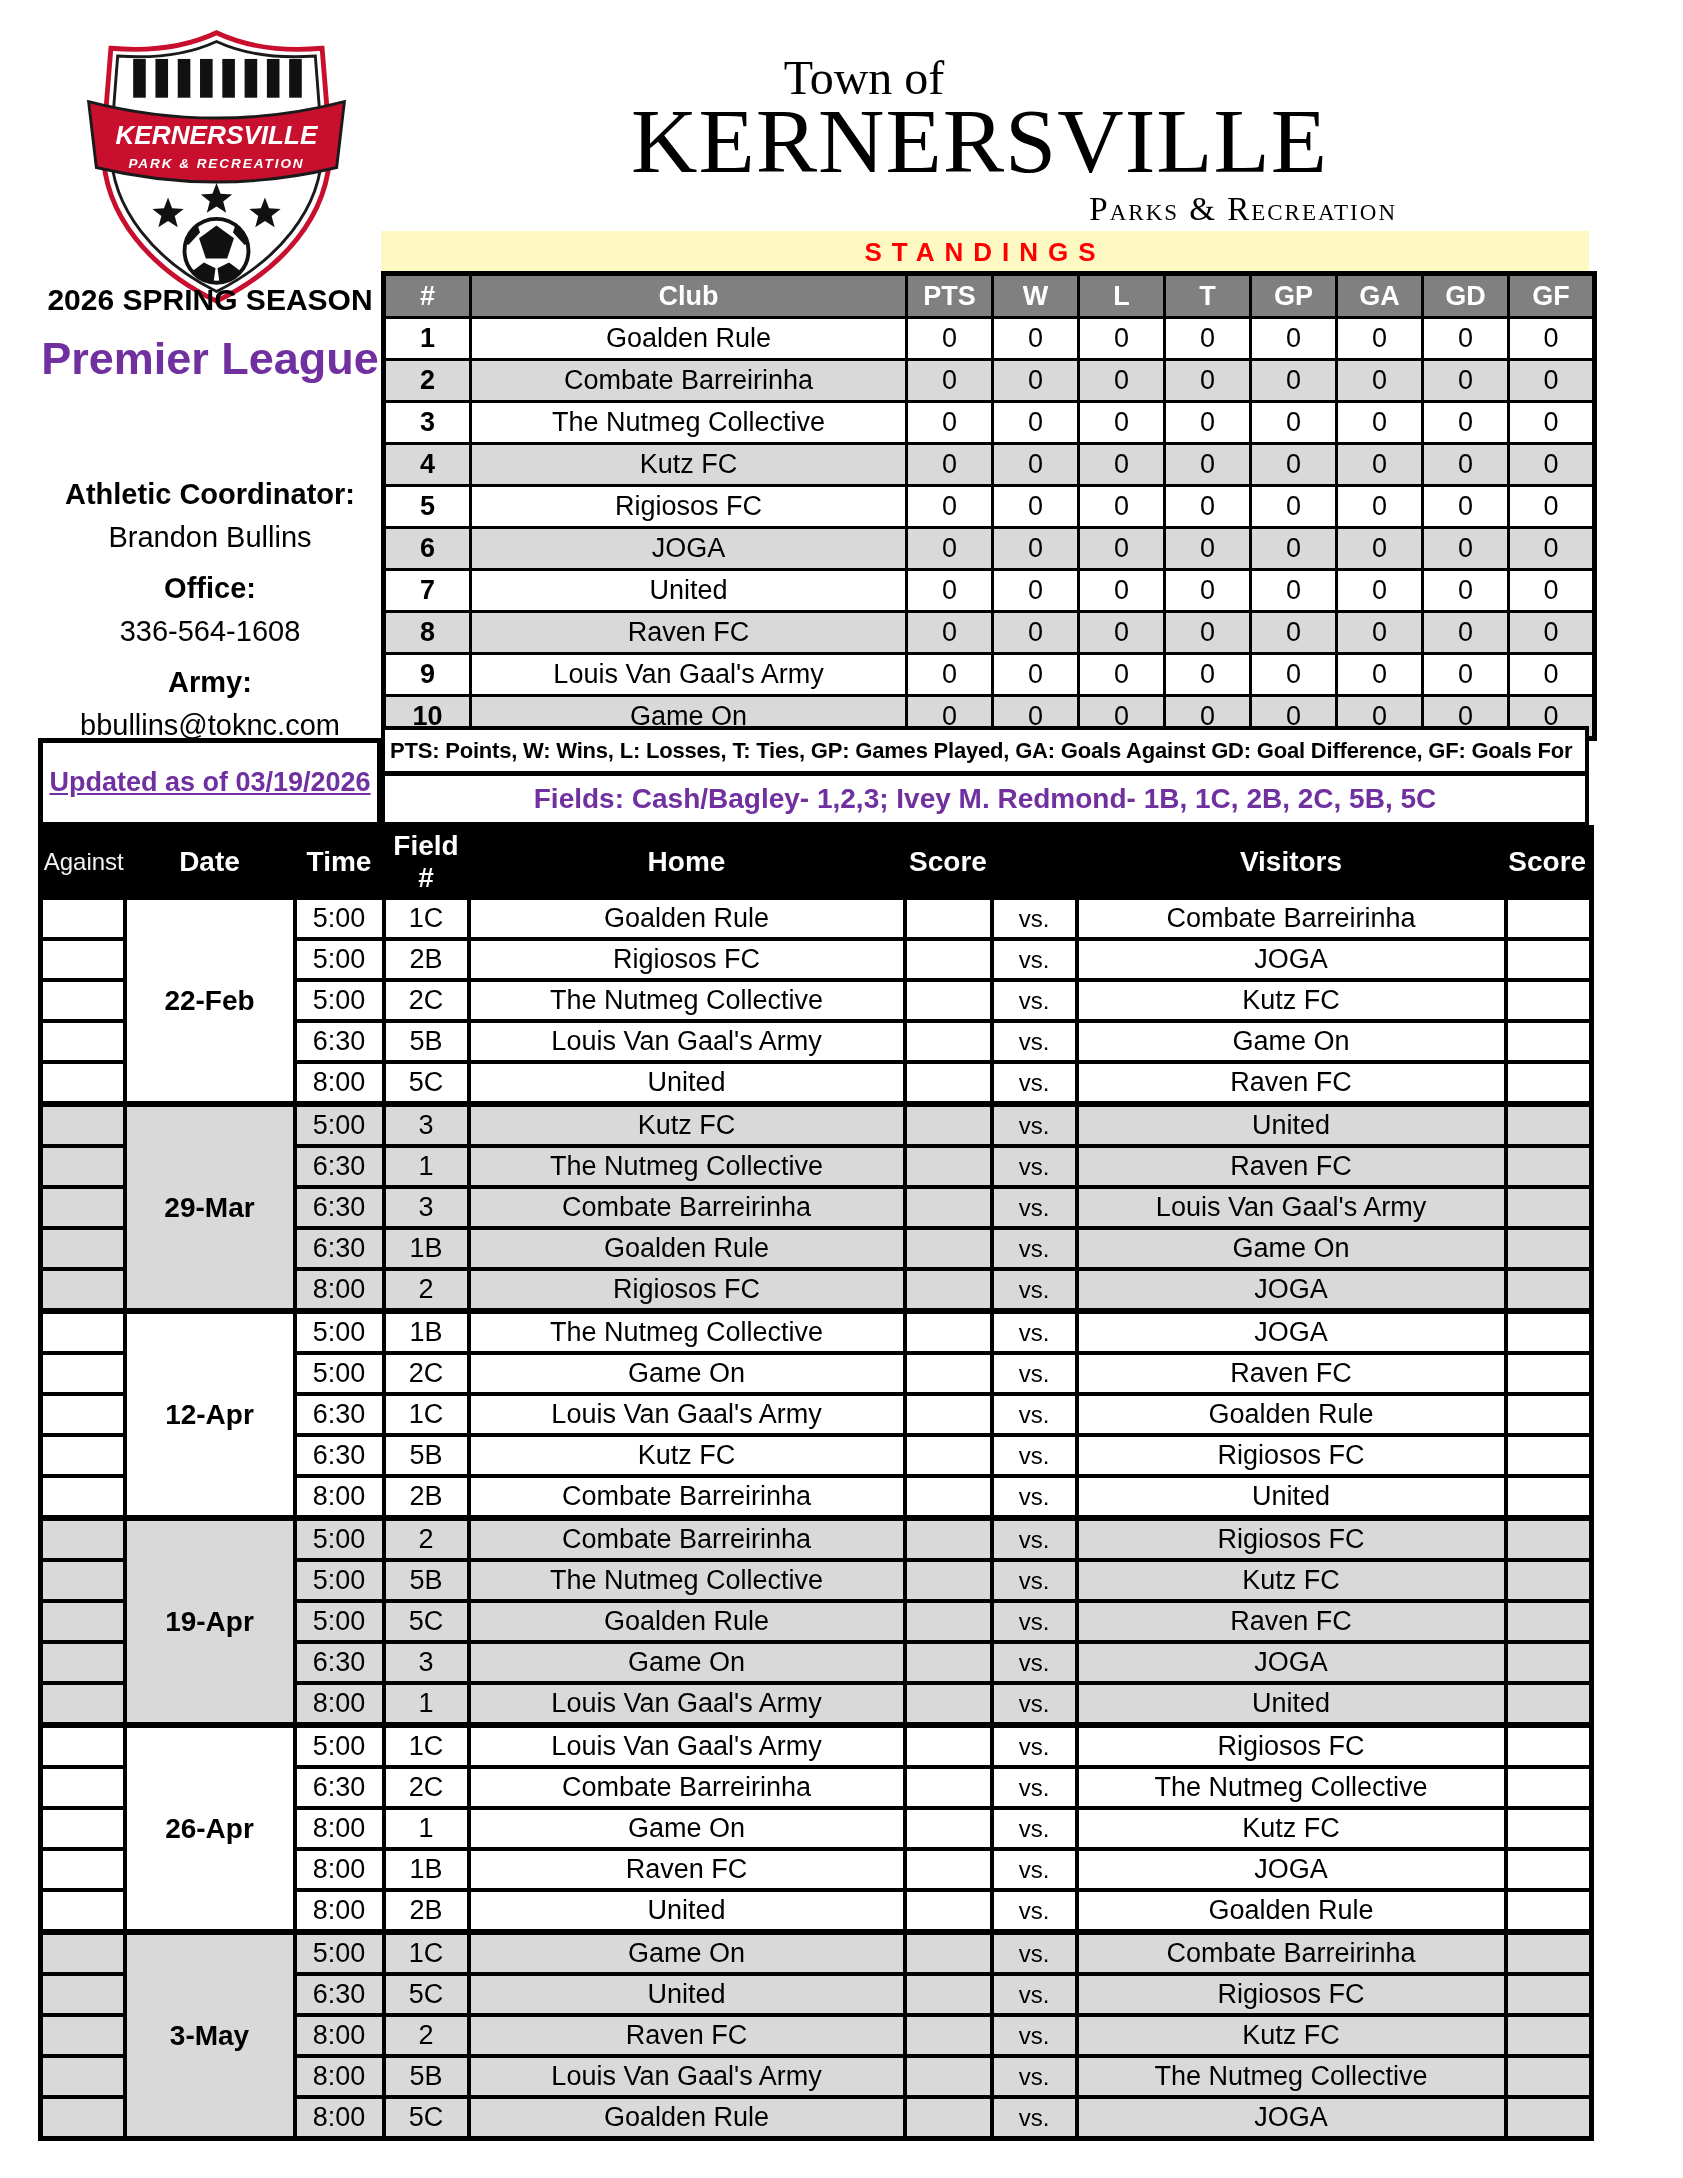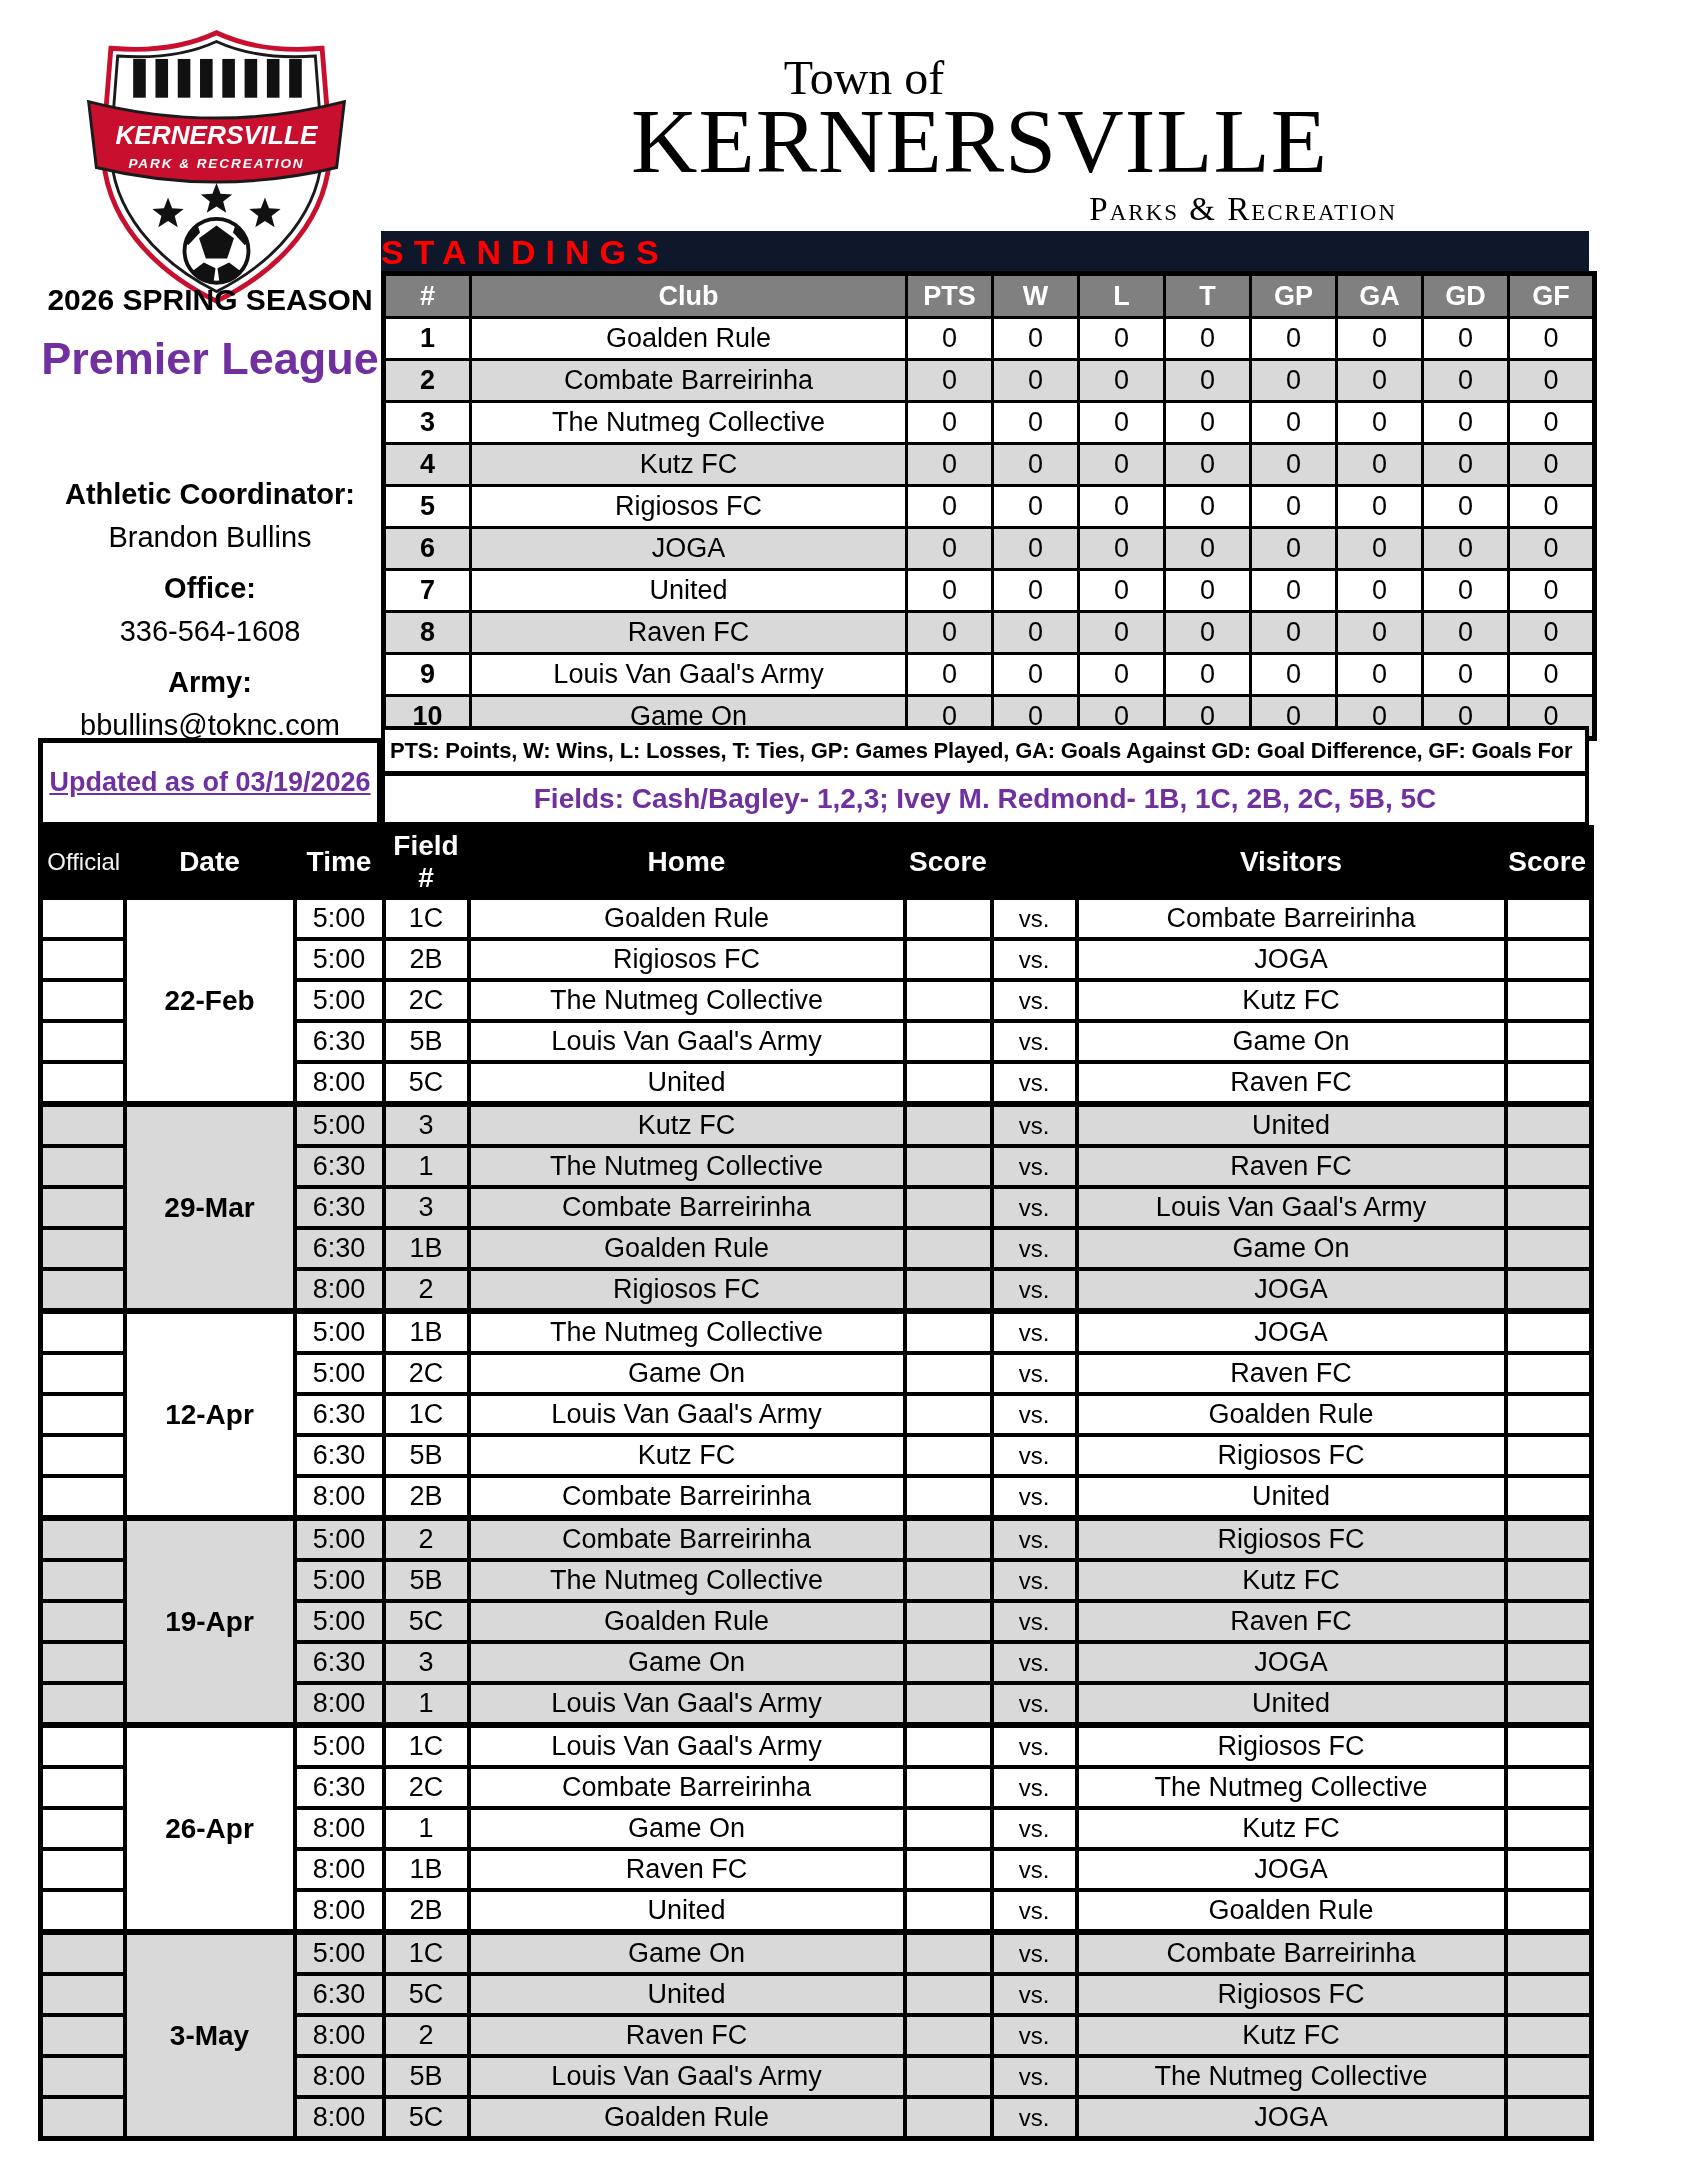--- a/index.html
+++ b/index.html
@@ -24,22 +24,22 @@
   
   #sidebar { position:absolute; left:38px; top:283px; width:344px; text-align:center; }
   .sb-season { font-size:30px; font-weight:bold; }
   .sb-league { font-size:45px; font-weight:bold; color:var(--purple); margin-top:16px; }
   .sb-label  { font-size:29px; font-weight:bold; margin-top:18px; }
   .sb-label.first { margin-top:93px; }
   .sb-value  { font-size:29px; margin-top:10px; }
 
   
   #standings { position:absolute; left:381px; top:231px; width:1208px; }
-  .standings-banner { height:40px; background:#0f172a; color:var(--red);
-    font-weight:bold; font-size:34px; letter-spacing:10px; 
+  .standings-banner { height:40px; background:#fef9c3; color:var(--red);
+    font-weight:bold; font-size:26px; letter-spacing:10px; text-align:center;
     line-height:42px; }
   table { border-collapse:collapse; table-layout:fixed; }
   #standings-table { width:1208px; }
   #standings-table th { background:var(--gray-header); color:#fff; font-size:27px;
     font-weight:bold; height:40px; border:3px solid #000; padding:0; }
   #standings-table td { font-size:27px; text-align:center; height:39px;
     border:3px solid #000; padding:0; background:#fff; }
   #standings-table { border:5px solid #000; }
   #standings-table tr.shade-gray td { background:var(--gray-cell); }
   #standings-table td.c-rank { font-weight:bold; }
@@ -299,21 +299,21 @@
           <col style="width:89px">
           <col style="width:85px">
         <col style="width:436px">
           <col style="width:87px">
           <col style="width:85px">
           <col style="width:429px">
           <col style="width:86px">
       </colgroup>
       <thead>
           <tr id="schedule-header-row">
-            <th class="h-official">Official</th>
+            <th class="h-official">Against</th>
             <th>Date</th>
             <th>Time</th>
             <th>Field #</th>
             <th>Home</th>
             <th>Score</th>
             <th></th>
             <th>Visitors</th>
             <th>Score</th>
           </tr>
         </thead>

